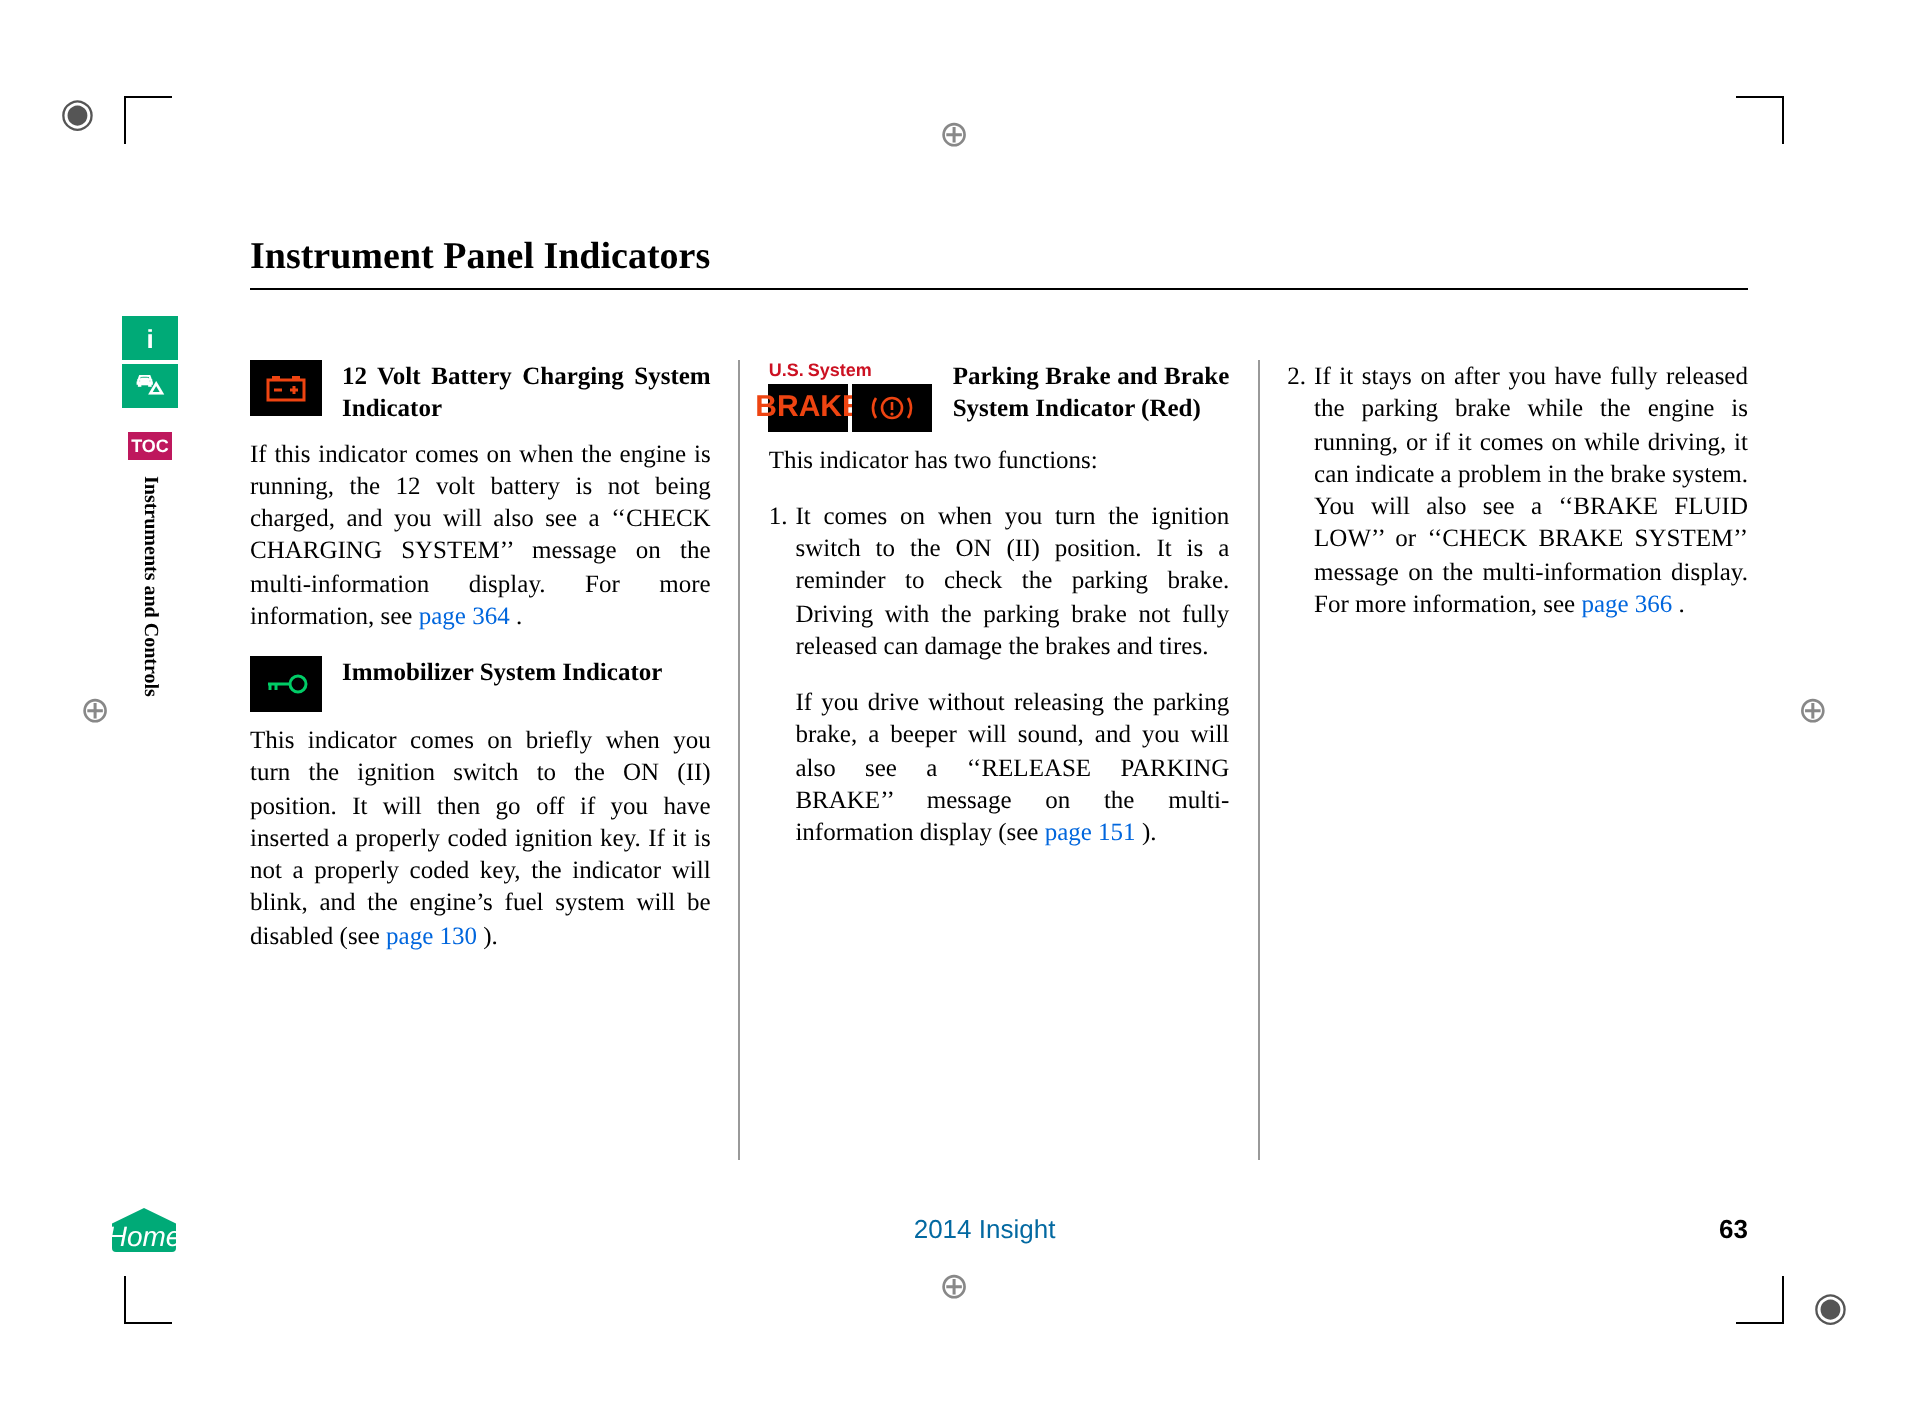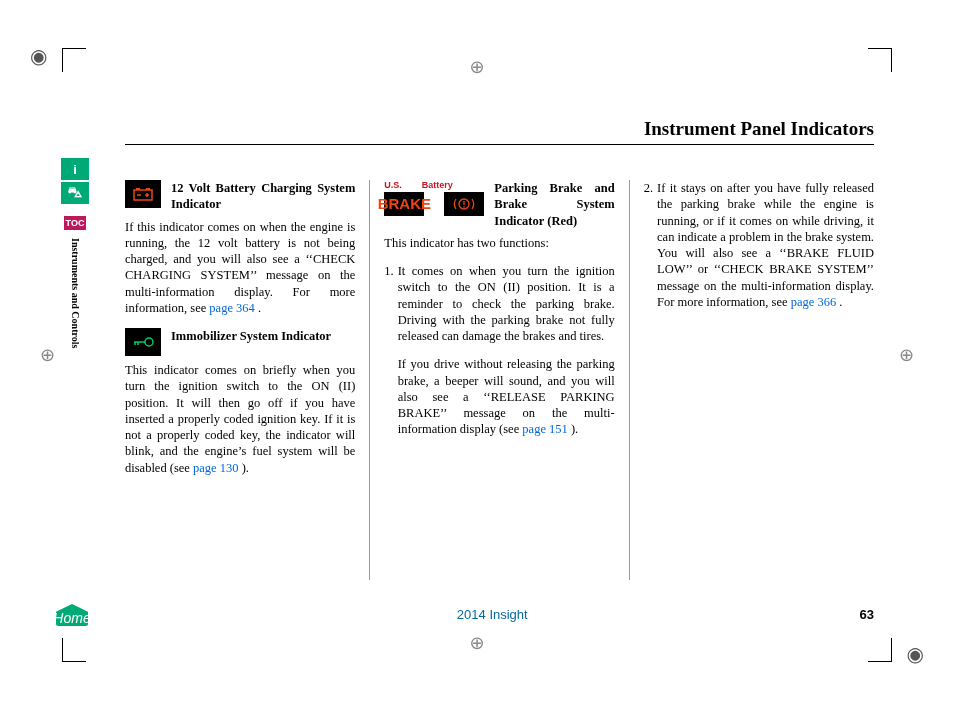--- a/index.html
+++ b/index.html
@@ -23,21 +23,20 @@
   .reg-br { bottom: 44px; right: 30px; }
   .cross { position: absolute; font-size: 18px; color: #888; font-family: sans-serif; }
   .cross-top { top: 56px; left: 50%; transform: translateX(-50%); }
   .cross-bottom { bottom: 56px; left: 50%; transform: translateX(-50%); }
   .cross-left { top: 50%; left: 40px; transform: translateY(-50%); }
   .cross-right { top: 50%; right: 40px; transform: translateY(-50%); }
 
   .page-title {
     position: absolute;
     top: 118px; left: 125px; right: 80px;
-    text-align: right;
     font-weight: bold;
     font-size: 19px;
     border-bottom: 1px solid #000;
     padding-bottom: 4px;
   }
 
   .sidebar {
     position: absolute;
     top: 158px; left: 58px;
     width: 34px;
@@ -79,21 +78,21 @@
     width: 36px; height: 28px; background: #000;
     color: #e41; display:flex; align-items:center; justify-content:center;
     font-family: sans-serif; font-size: 11px; font-weight: bold;
     flex-shrink: 0;
   }
   .icon-box.green { color: #0c6; }
   .ind-title { font-weight: bold; font-size: 12.5px; }
   .para { margin-bottom: 12px; }
   .link { color: #06d; margin-top: 29px; }
 
-  .us-can { display: flex; gap: 20px; align-items: center; }
+  .us-can { display: flex; gap: 2px; align-items: center; }
   .country { font-size: 9px; font-weight: bold; color: #c12; font-family: sans-serif; text-align:center; }
   .brake-us { width: 40px; height: 24px; background:#000; color:#e41; font-family:sans-serif; font-size:15px; font-weight:bold; display:flex; align-items:center; justify-content:center;}
   .brake-ca { width: 40px; height: 24px; background:#000; color:#e41; display:flex; align-items:center; justify-content:center;}
   .list-item { display: flex; gap: 4px; margin-bottom: 10px; }
 
   .footer {
     position: absolute;
     bottom: 88px; left: 125px; right: 80px;
     display: flex; align-items: center;
   }
@@ -166,21 +165,21 @@
     <div class="para">
       <span>This indicator comes on briefly when you turn the ignition switch to the ON (II) position. It will then go off if you have inserted a properly coded ignition key. If it is not a properly coded key, the indicator will blink, and the engine’s fuel system will be disabled (see </span><span class="link">page 130</span><span> ).</span>
     </div>
   </div>
 
   <div class="col">
     <div class="indicator-head">
       <div>
         <div class="us-can">
           <div class="country">U.S.</div>
-          <div class="country">Battery</div>
+          <div class="country">System</div>
         </div>
         <div class="us-can">
           <div class="brake-us">BRAKE</div>
           <div class="brake-ca">
             <svg width="22" height="16" viewBox="0 0 22 16">
                 <circle cx="11" cy="8" r="5" fill="none" stroke="#e41" stroke-width="1.3"></circle>
                 <path d="M3 3 A 9 9 0 0 0 3 13" fill="none" stroke="#e41" stroke-width="1.3"></path>
                 <path d="M19 3 A 9 9 0 0 1 19 13" fill="none" stroke="#e41" stroke-width="1.3"></path>
                 <line x1="11" y1="5" x2="11" y2="9" stroke="#e41" stroke-width="1.3"></line>
                 <circle cx="11" cy="11" r="0.8" fill="#e41"></circle>

